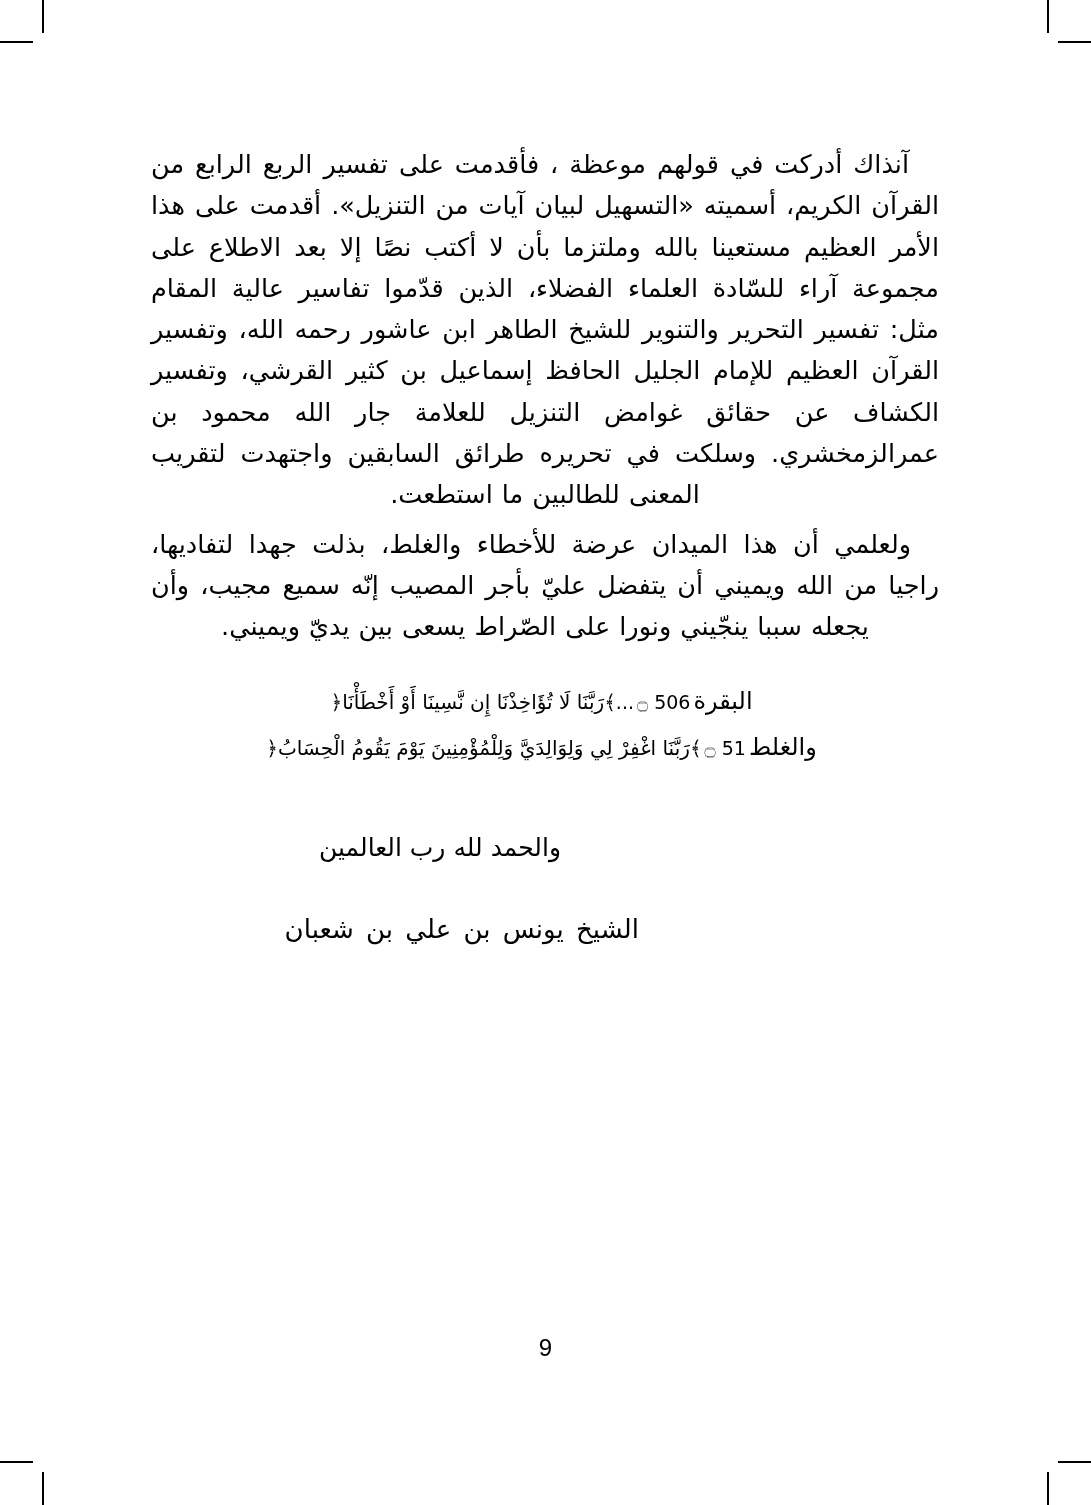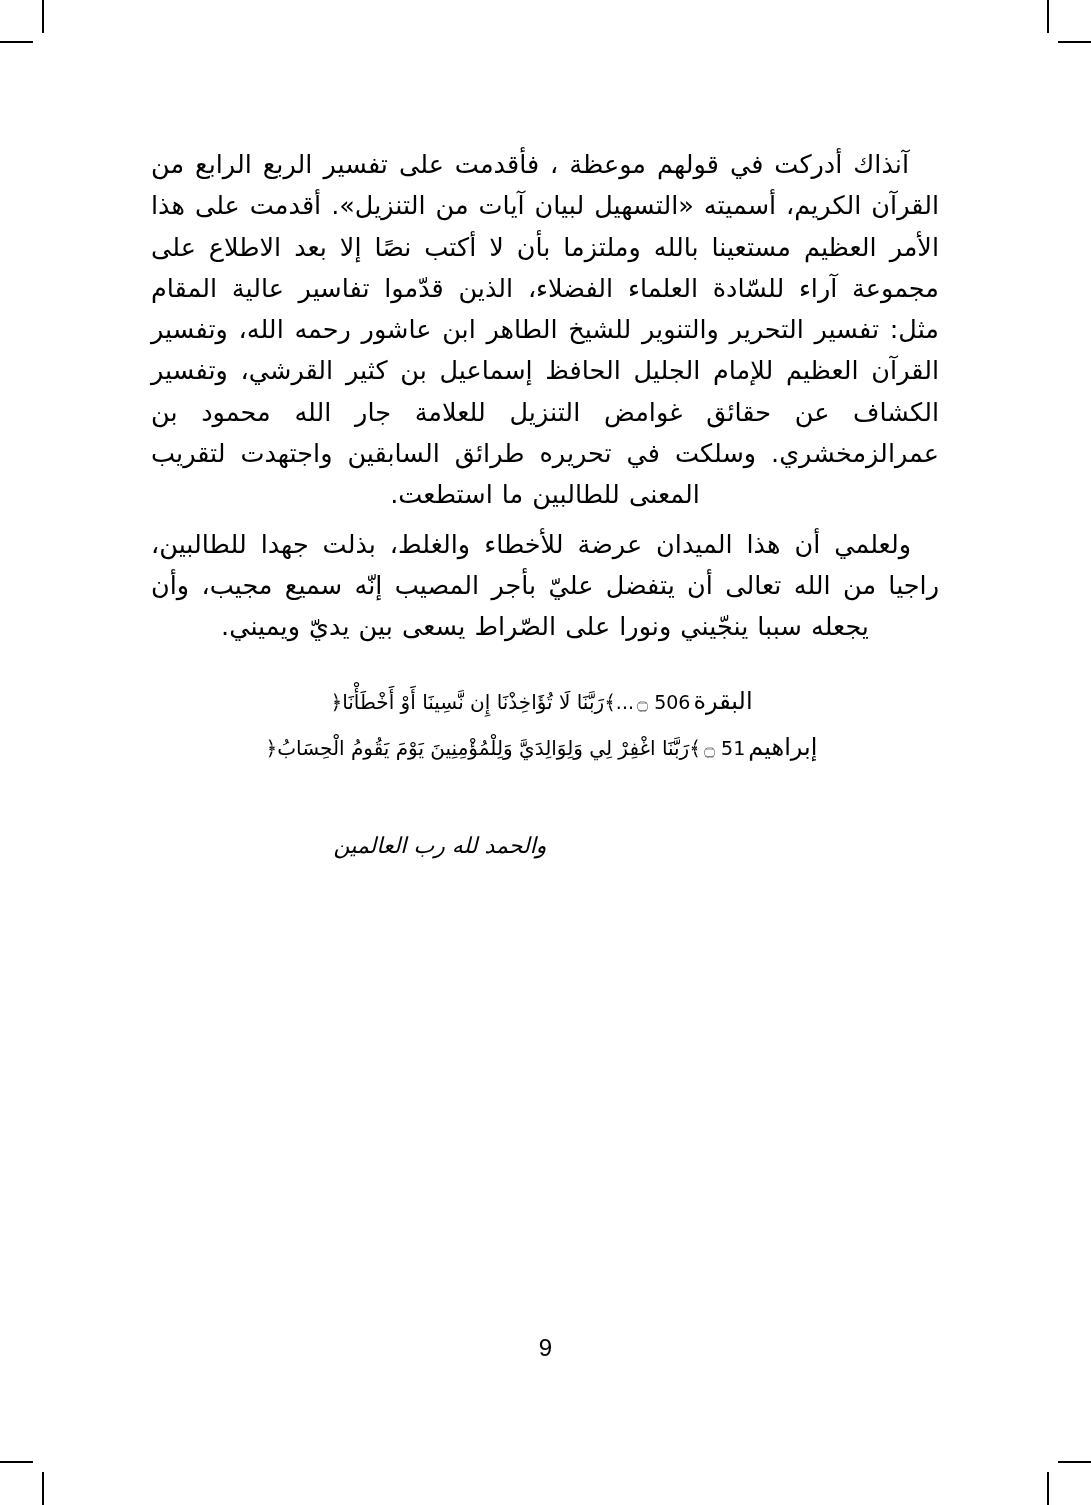--- a/index.html
+++ b/index.html
@@ -88,25 +88,24 @@
   }
 
   .verse-line .ayah-num {
     font-size: 19px;
     padding: 0 3px;
   }
 
   
   .hamdala {
     margin-top: 62px;
-    font-size: 22px;
+    font-size: 25px;
     direction: rtl;
     text-align: center;
     padding-right: 210px;
-    font-style: italic;
   }
 
   .signature {
     margin-top: 52px;
     font-size: 26px;
     direction: rtl;
     text-align: right;
     letter-spacing: 1px;
     word-spacing: 4px;
     padding-right: 300px;
@@ -135,34 +134,35 @@
   <div class="crop crop-h crop-tr-h"></div>
   <div class="crop crop-h crop-bl-h"></div>
   <div class="crop crop-v crop-bl-v"></div>
   <div class="crop crop-h crop-br-h"></div>
   <div class="crop crop-v crop-br-v"></div>
 
   <div class="textblock">
 
     <p class="para first">آنذاك أدركت في قولهم موعظة ، فأقدمت على تفسير الربع الرابع من القرآن الكريم، أسميته «التسهيل لبيان آيات من التنزيل». أقدمت على هذا الأمر العظيم مستعينا بالله وملتزما بأن لا أكتب نصًا إلا بعد الاطلاع على مجموعة آراء للسّادة العلماء الفضلاء، الذين قدّموا تفاسير عالية المقام مثل: تفسير التحرير والتنوير للشيخ الطاهر ابن عاشور رحمه الله، وتفسير القرآن العظيم للإمام الجليل الحافظ إسماعيل بن كثير القرشي، وتفسير الكشاف عن حقائق غوامض التنزيل للعلامة جار الله محمود بن عمرالزمخشري. وسلكت في تحريره طرائق السابقين واجتهدت لتقريب المعنى للطالبين ما استطعت.</p>
 
-    <p class="para">ولعلمي أن هذا الميدان عرضة للأخطاء والغلط، بذلت جهدا للطالبين، راجيا من الله تعالى أن يتفضل عليّ بأجر المصيب إنّه سميع مجيب، وأن يجعله سببا ينجّيني ونورا على الصّراط يسعى بين يديّ ويميني.</p>
+    <p class="para">ولعلمي أن هذا الميدان عرضة للأخطاء والغلط، بذلت جهدا لتفاديها، راجيا من الله ويميني أن يتفضل عليّ بأجر المصيب إنّه سميع مجيب، وأن يجعله سببا ينجّيني ونورا على الصّراط يسعى بين يديّ ويميني.</p>
 
     <div class="verses">
 
       <div class="verse-line">
         <span class="surah">البقرة</span><span class="ayah-num">۝</span><span class="ayah-num">506</span><span class="ellipsis">...</span><span class="quran">﴾</span><span class="quran">رَبَّنَا لَا تُؤَاخِذْنَا إِن نَّسِينَا أَوْ أَخْطَأْنَا</span><span class="quran">﴿</span>
       </div>
 
       <div class="verse-line">
-        <span class="surah">إبراهيم</span><span class="ayah-num">۝</span><span class="ayah-num">51</span><span class="quran">﴾</span><span class="quran">رَبَّنَا اغْفِرْ لِي وَلِوَالِدَيَّ وَلِلْمُؤْمِنِينَ يَوْمَ يَقُومُ الْحِسَابُ</span><span class="quran">﴿</span>
+        <span class="surah">والغلط</span><span class="ayah-num">۝</span><span class="ayah-num">51</span><span class="quran">﴾</span><span class="quran">رَبَّنَا اغْفِرْ لِي وَلِوَالِدَيَّ وَلِلْمُؤْمِنِينَ يَوْمَ يَقُومُ الْحِسَابُ</span><span class="quran">﴿</span>
       </div>
 
     </div>
 
     <div class="hamdala">والحمد لله رب العالمين</div>
 
+    <div class="signature">الشيخ يونس بن علي بن شعبان</div>
 
   </div>
 
   <div class="folio">9</div>
 
 </div>
 
 </body></html>

